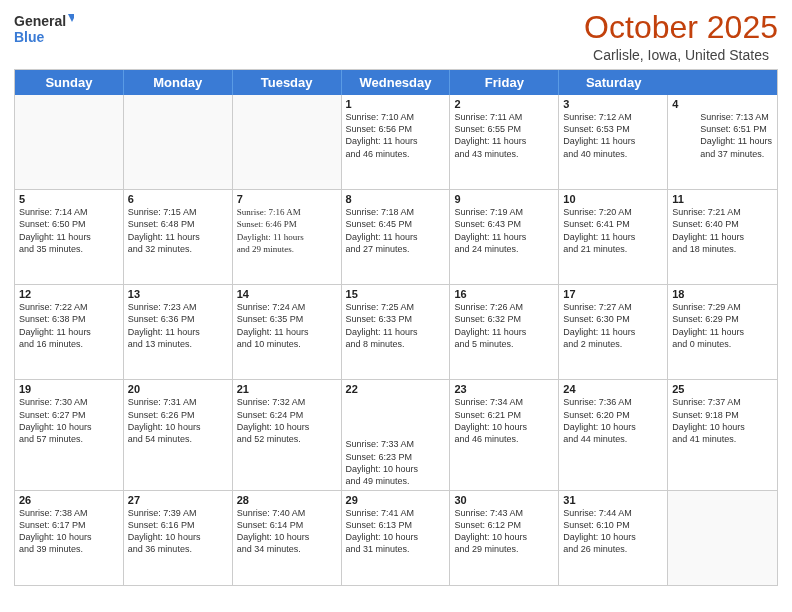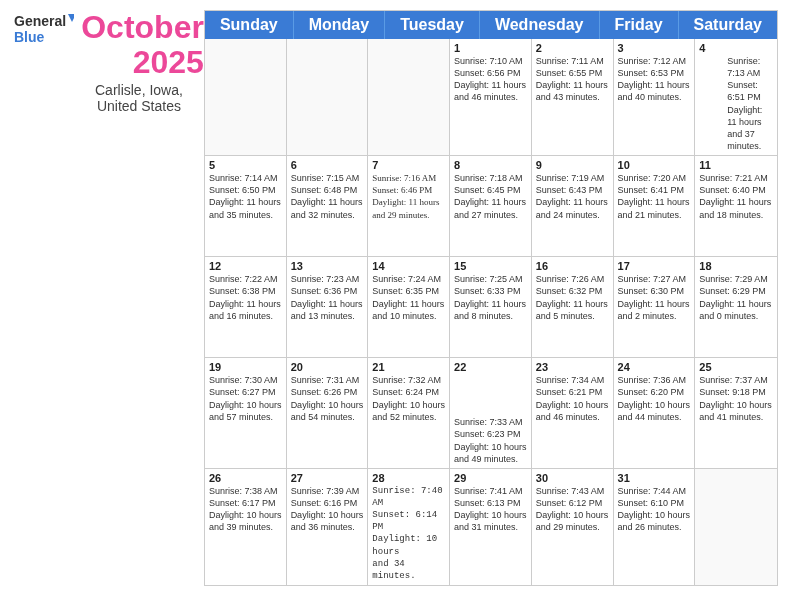--- a/index.html
+++ b/index.html
@@ -8,41 +8,41 @@
       background: #fff;
       width: 792px;
       height: 612px;
       overflow: hidden;
     }
     .page {
       width: 792px;
       height: 596px;
       background: #fff;
       display: flex;
-      flex-direction: row;
+      flex-direction: column;
       padding: 10px 14px 10px 14px;
     }
     .header {
       display: flex;
       justify-content: space-between;
       align-items: flex-start;
       margin-bottom: 6px;
     }
     .logo {
       display: flex;
       align-items: center;
       gap: 4px;
     }
     .title-block {
       text-align: right;
     }
     .month-title {
       font-size: 32px;
-      font-weight: bold;
-      color: #ec4899;
+      font-weight: normal;
+      color: #c2410c;
       line-height: 1.1;
     }
     .location {
       font-size: 14px;
       color: #444;
       margin-top: 2px;
       text-align: center;
     }
     .calendar {
       flex: 1;
@@ -50,21 +50,21 @@
       flex-direction: column;
       border: 1px solid #ccc;
     }
     .cal-header-row {
       display: grid;
       grid-template-columns: repeat(7, 1fr);
       background: #3a7bd5;
     }
     .cal-header-cell {
       color: #fff;
-      font-size: 16px;
+      font-size: 13px;
       font-weight: bold;
       text-align: center;
       padding: 5px 15px;
       border-right: 1px solid #5a9be5;
     }
     .cal-header-cell:last-child { border-right: none; }
     .cal-body {
       flex: 1;
       display: flex;
       flex-direction: column;
@@ -323,21 +323,21 @@
           </div>
           <div class="cal-cell">
             <div class="day-num">27</div>
             <div class="day-info" style="white-space: pre-line;">Sunrise: 7:39 AM
 Sunset: 6:16 PM
 Daylight: 10 hours
 and 36 minutes.</div>
           </div>
           <div class="cal-cell">
             <div class="day-num">28</div>
-            <div class="day-info" style="white-space: pre-line; font-family: Liberation Mono, monospace;">Sunrise: 7:40 AM
+            <div class="day-info" style="white-space: pre-line;">Sunrise: 7:40 AM
 Sunset: 6:14 PM
 Daylight: 10 hours
 and 34 minutes.</div>
           </div>
           <div class="cal-cell">
             <div class="day-num">29</div>
             <div class="day-info" style="white-space: pre-line;">Sunrise: 7:41 AM
 Sunset: 6:13 PM
 Daylight: 10 hours
 and 31 minutes.</div>

